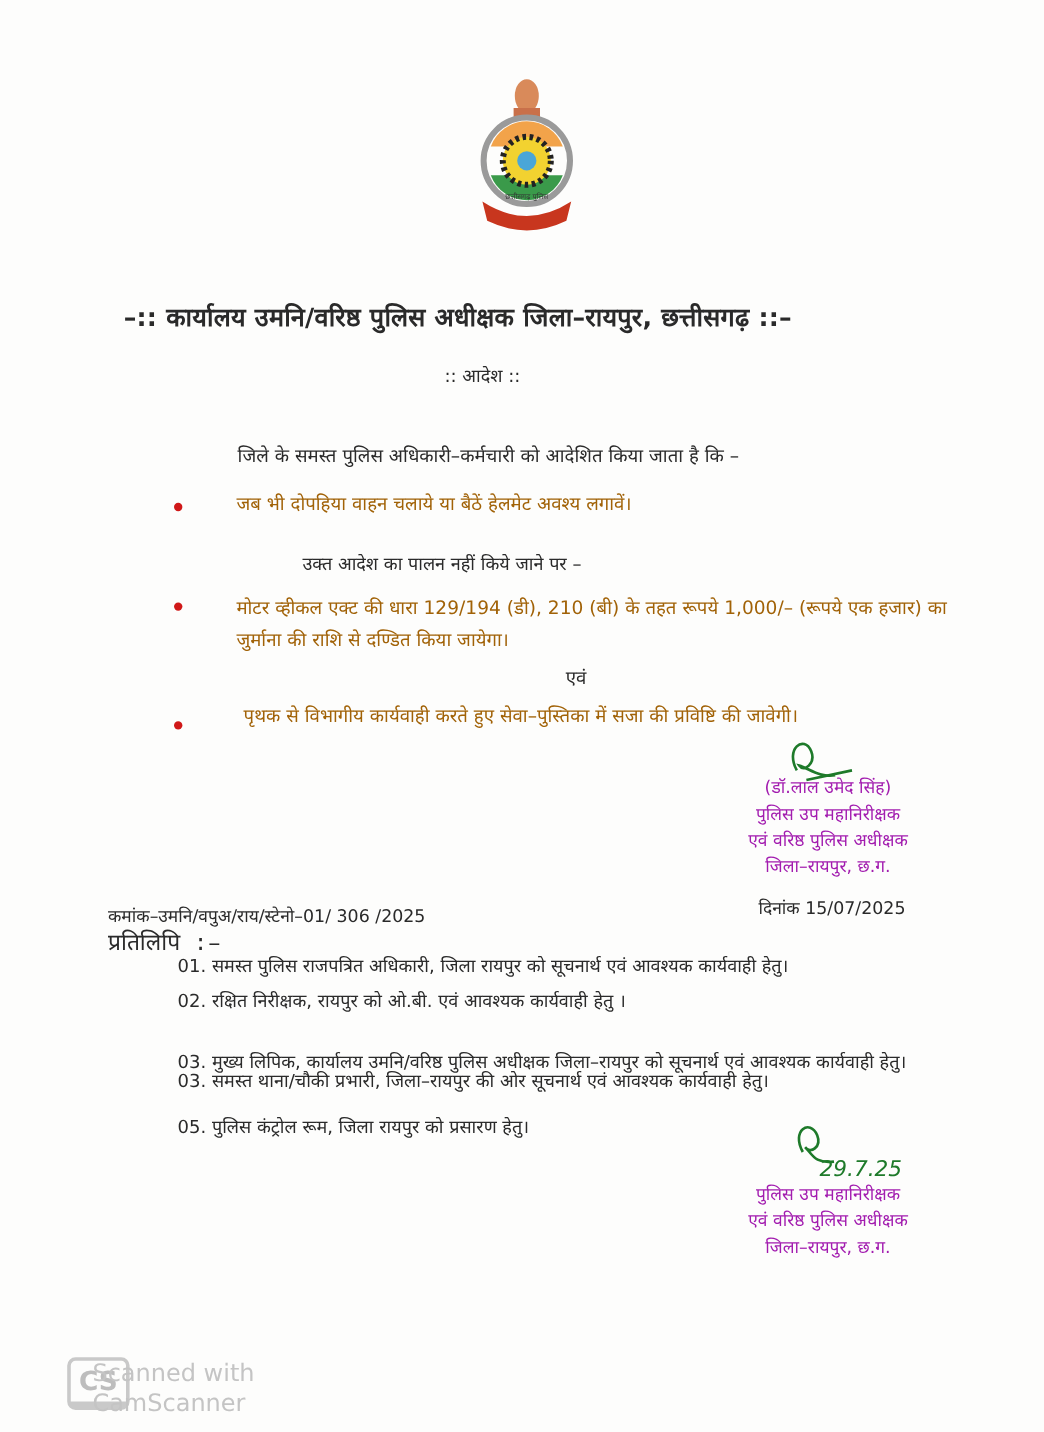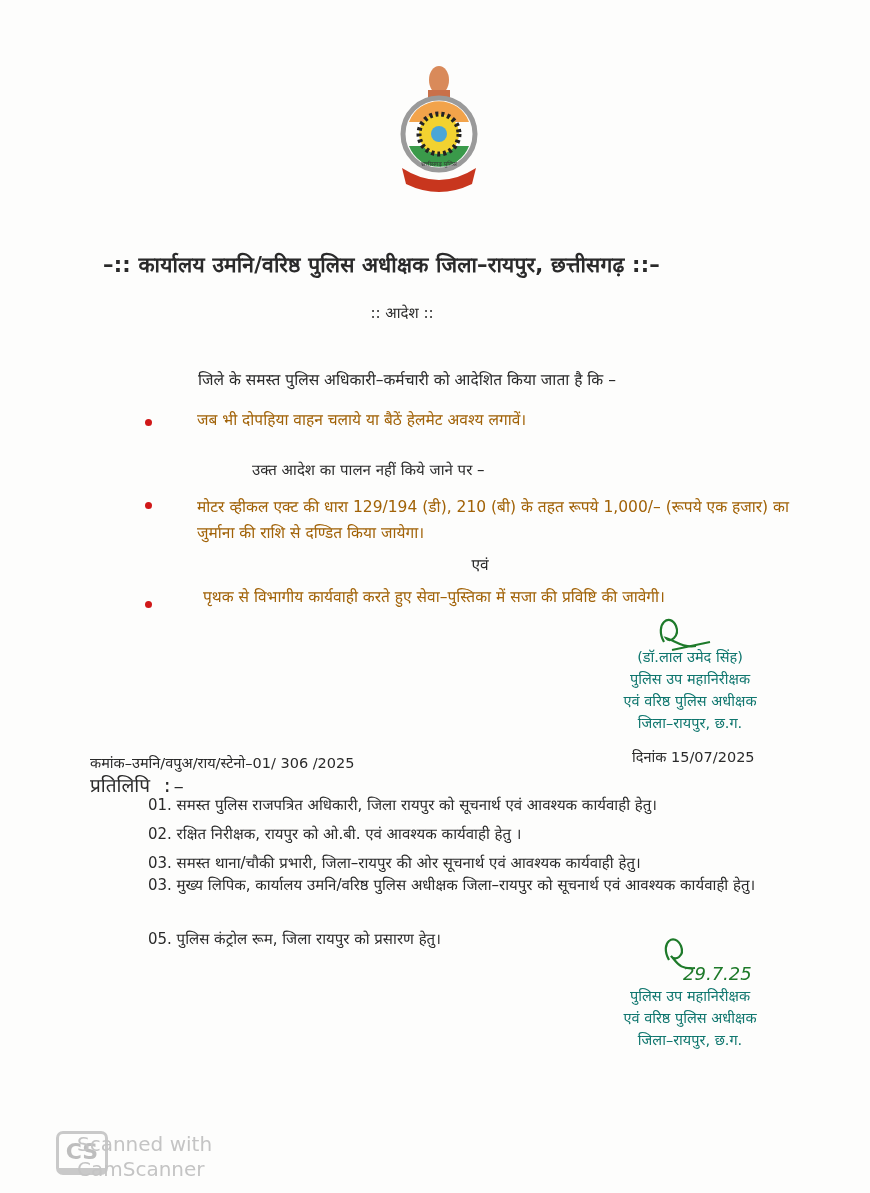--- a/index.html
+++ b/index.html
@@ -4,21 +4,21 @@
 <style>
   html, body { margin: 0; padding: 0; }
   body {
     width: 870px; height: 1193px; position: relative; overflow: hidden;
     background: #fdfdfc;
     font-family: "DejaVu Sans", "Liberation Sans", sans-serif;
     color: #2a2a2a;
   }
   .abs { position: absolute; white-space: nowrap; }
   .red { color: #a16207; }
-  .maroon { color: #0f766e; }
+  .maroon { color: #a21caf; }
   .emblem { left: 396px; top: 62px; width: 86px; height: 136px; }
   .title { left: 0; width: 763px; top: 250px; text-align: center; font-size: 21px; font-weight: bold; letter-spacing: 0.2px; }
   .order-head { left: 0; width: 804px; top: 302px; text-align: center; font-size: 15px; }
   .intro { left: 198px; top: 368px; font-size: 15.5px; }
   .bullet { width: 7px; height: 7px; border-radius: 50%; background: #d01818; }
   .b1 { left: 145px; top: 419px; }
   .b2 { left: 145px; top: 502px; }
   .b3 { left: 145px; top: 601px; }
   .p1 { left: 197px; top: 408px; font-size: 15.5px; }
   .cond { left: 252px; top: 459px; font-size: 15px; }
@@ -27,21 +27,21 @@
   .p3 { left: 203px; top: 585px; font-size: 15.5px; }
   .sig1 { left: 652px; top: 612px; width: 60px; height: 50px; }
   .sigblock { font-size: 14.5px; line-height: 22px; text-align: center; }
   .sb1 { left: 590px; top: 646px; width: 200px; }
   .date { left: 632px; top: 746px; font-size: 14.5px; }
   .ref { left: 90px; top: 752px; font-size: 14.5px; }
   .copy { left: 90px; top: 772px; font-size: 19px; font-family: Liberation Mono, monospace; }
   .cc { font-size: 15px; }
   .c1 { left: 148px; top: 794px; }
   .c2 { left: 148px; top: 823px; }
-  .c3 { left: 148px; top: 852px; }
+  .c3 { left: 148px; top: 890px; }
   .c4 { left: 148px; top: 872px; width: 635px; white-space: normal; line-height: 26px; text-align: justify; }
   .c5 { left: 148px; top: 928px; }
   .sig2 { left: 655px; top: 932px; width: 120px; height: 60px; }
   .sb2 { left: 585px; top: 985px; width: 210px; }
   .cs-logo { left: 8px; top: 1131px; width: 52px; height: 44px; border: 3px solid #c9c9c9; border-radius: 7px; box-sizing: border-box;
              color: #bdbdbd; font-weight: bold; font-size: 22px; text-align: center; line-height: 36px; border-bottom-width: 7px; margin-left: 48px; }
   .cs-text { left: 77px; top: 1132px; font-size: 20px; color: #c4c4c4; line-height: 25px; white-space: pre-line; }
 </style>
 </head>
 <body>

